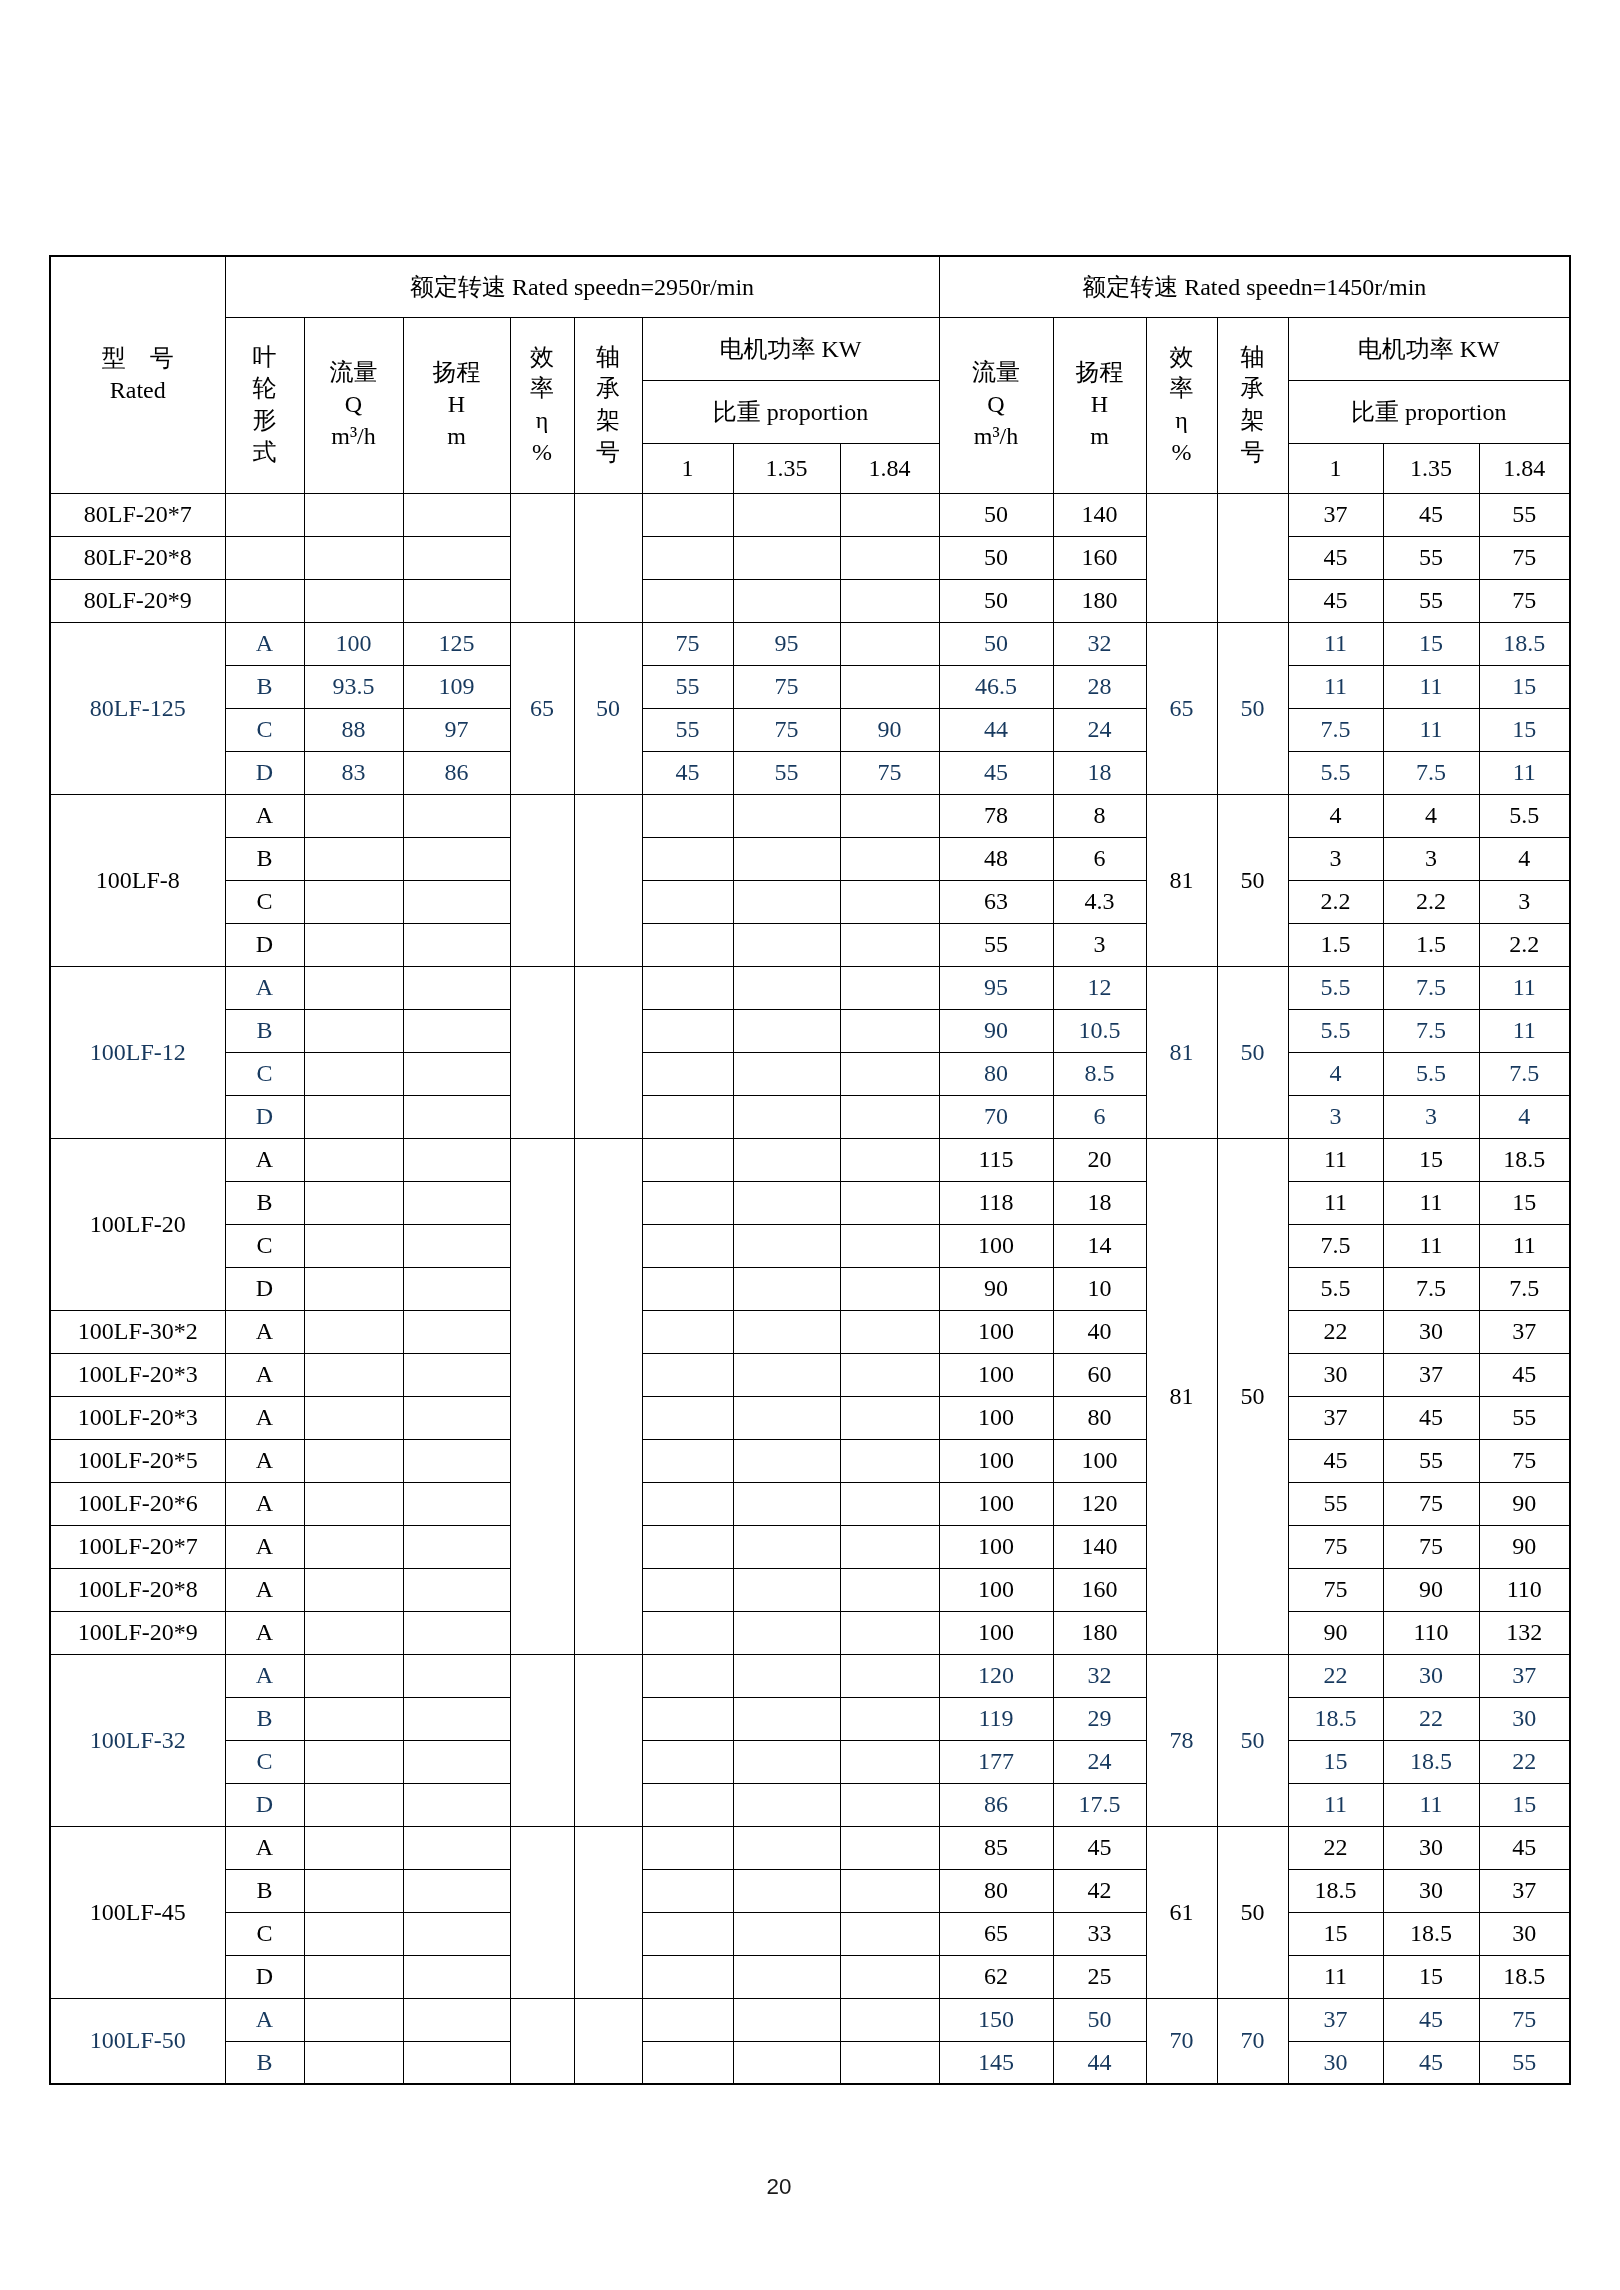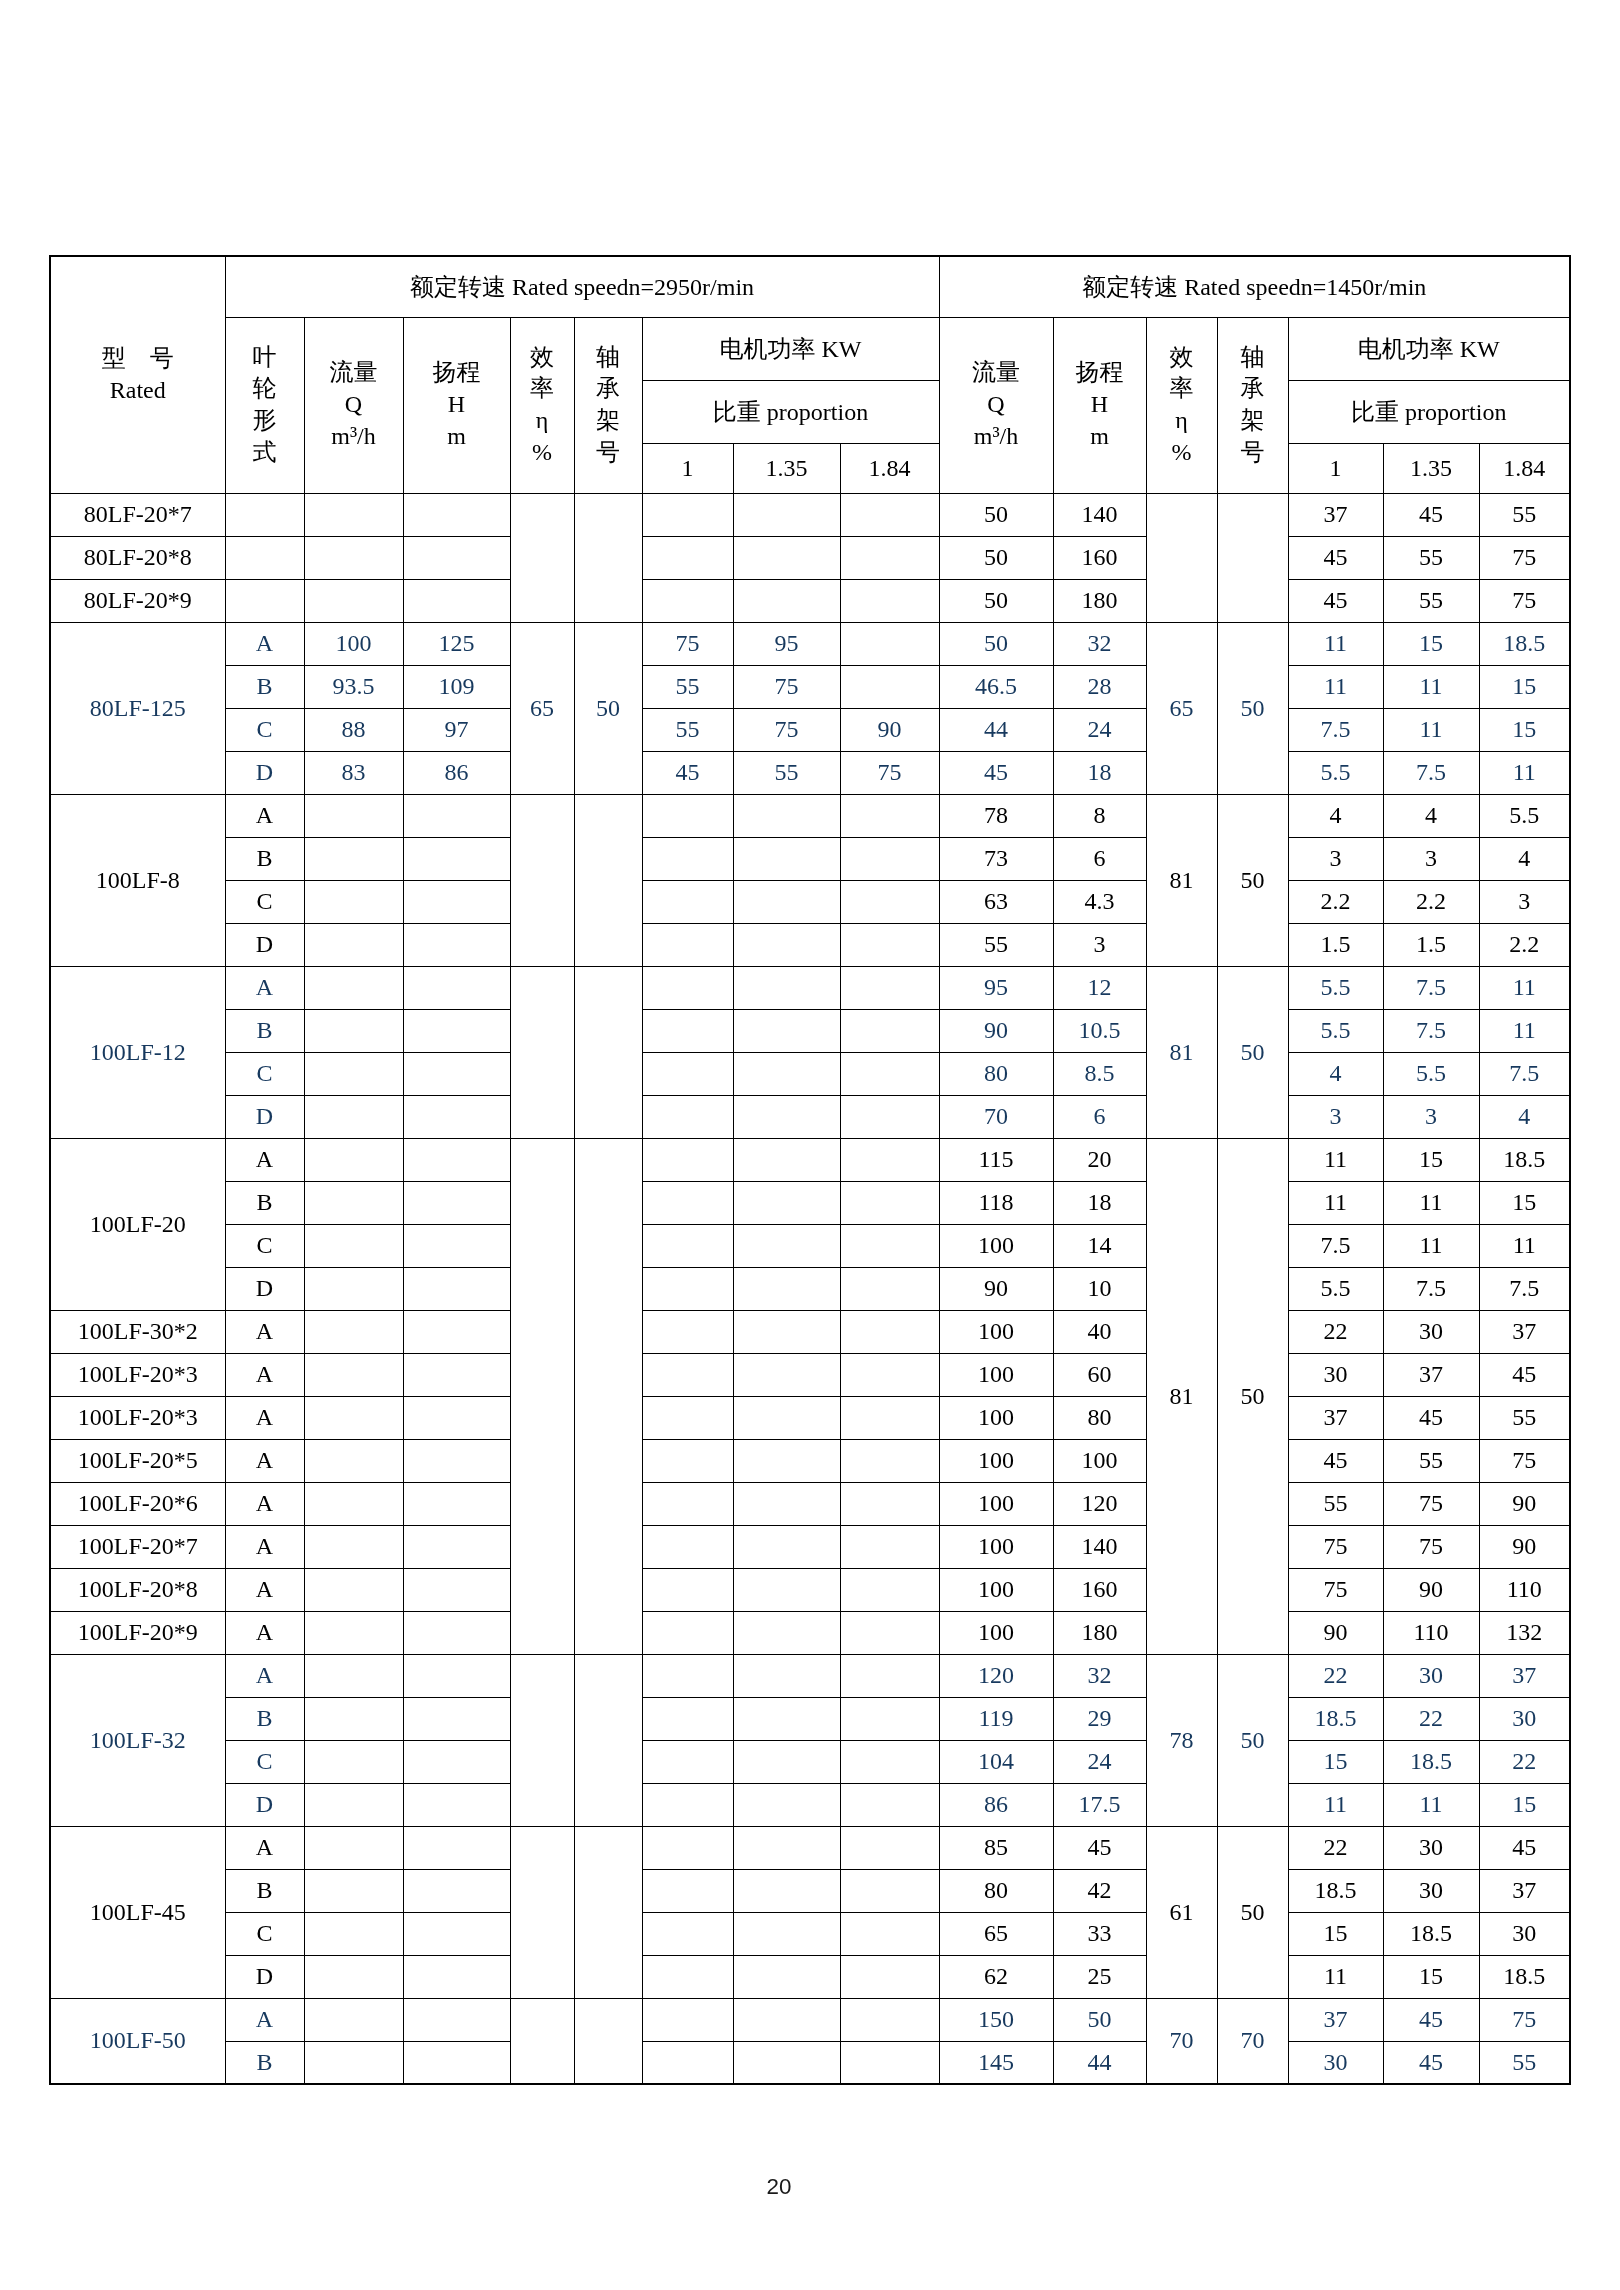--- a/index.html
+++ b/index.html
@@ -235,21 +235,21 @@
         <td>4</td>
         <td>5.5</td>
       </tr>
       <tr>
         <td>B</td>
         <td></td>
         <td></td>
         <td></td>
         <td></td>
         <td></td>
-        <td>73</td>
+        <td>48</td>
         <td>6</td>
         <td>3</td>
         <td>3</td>
         <td>4</td>
       </tr>
       <tr>
         <td>C</td>
         <td></td>
         <td></td>
         <td></td>
@@ -531,21 +531,21 @@
         <td>22</td>
         <td>30</td>
       </tr>
       <tr class="hl">
         <td>C</td>
         <td></td>
         <td></td>
         <td></td>
         <td></td>
         <td></td>
-        <td>104</td>
+        <td>177</td>
         <td>24</td>
         <td>15</td>
         <td>18.5</td>
         <td>22</td>
       </tr>
       <tr class="hl">
         <td>D</td>
         <td></td>
         <td></td>
         <td></td>

